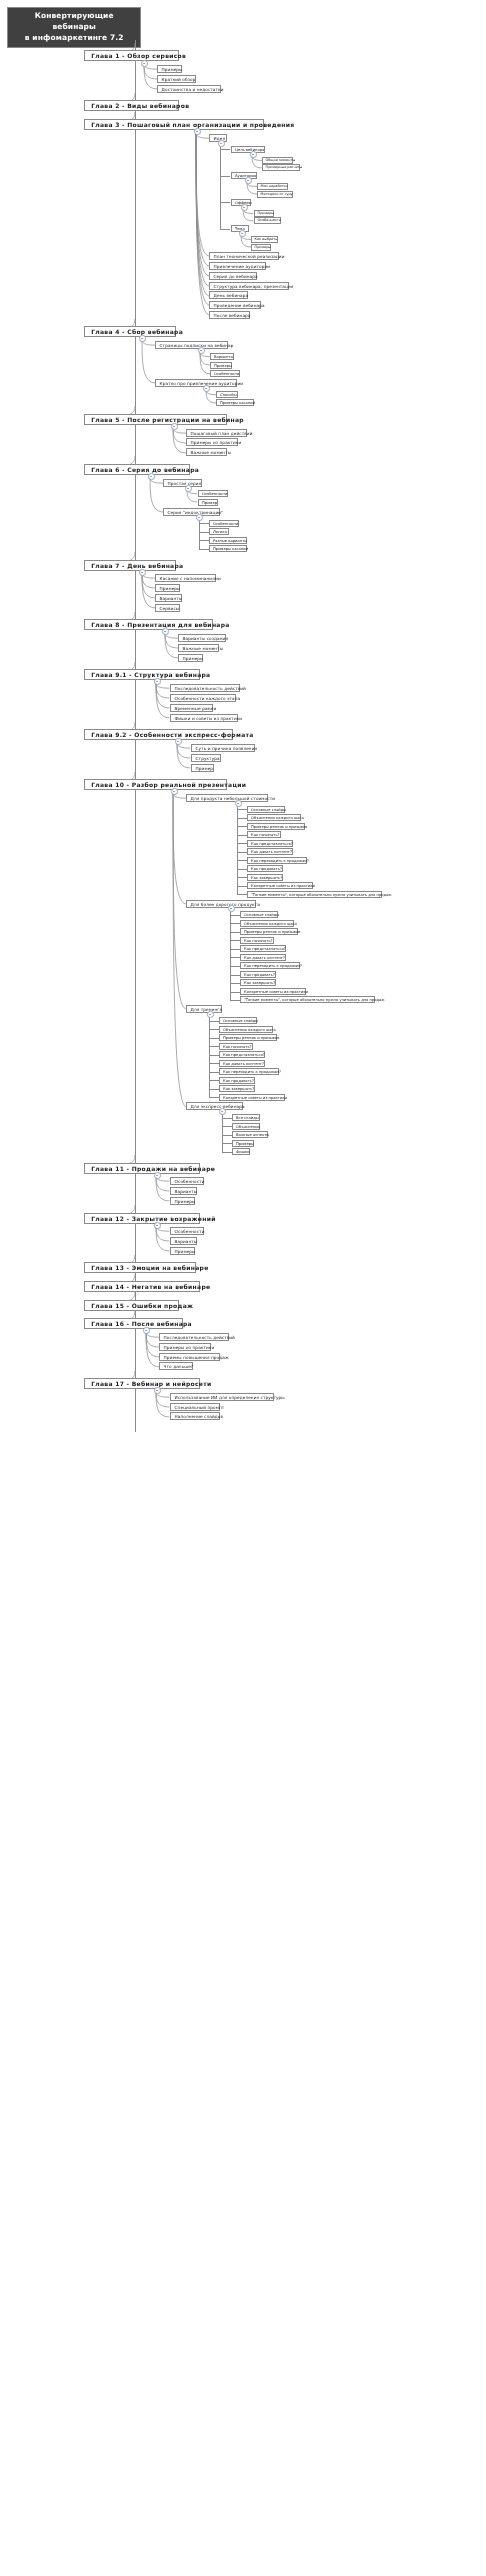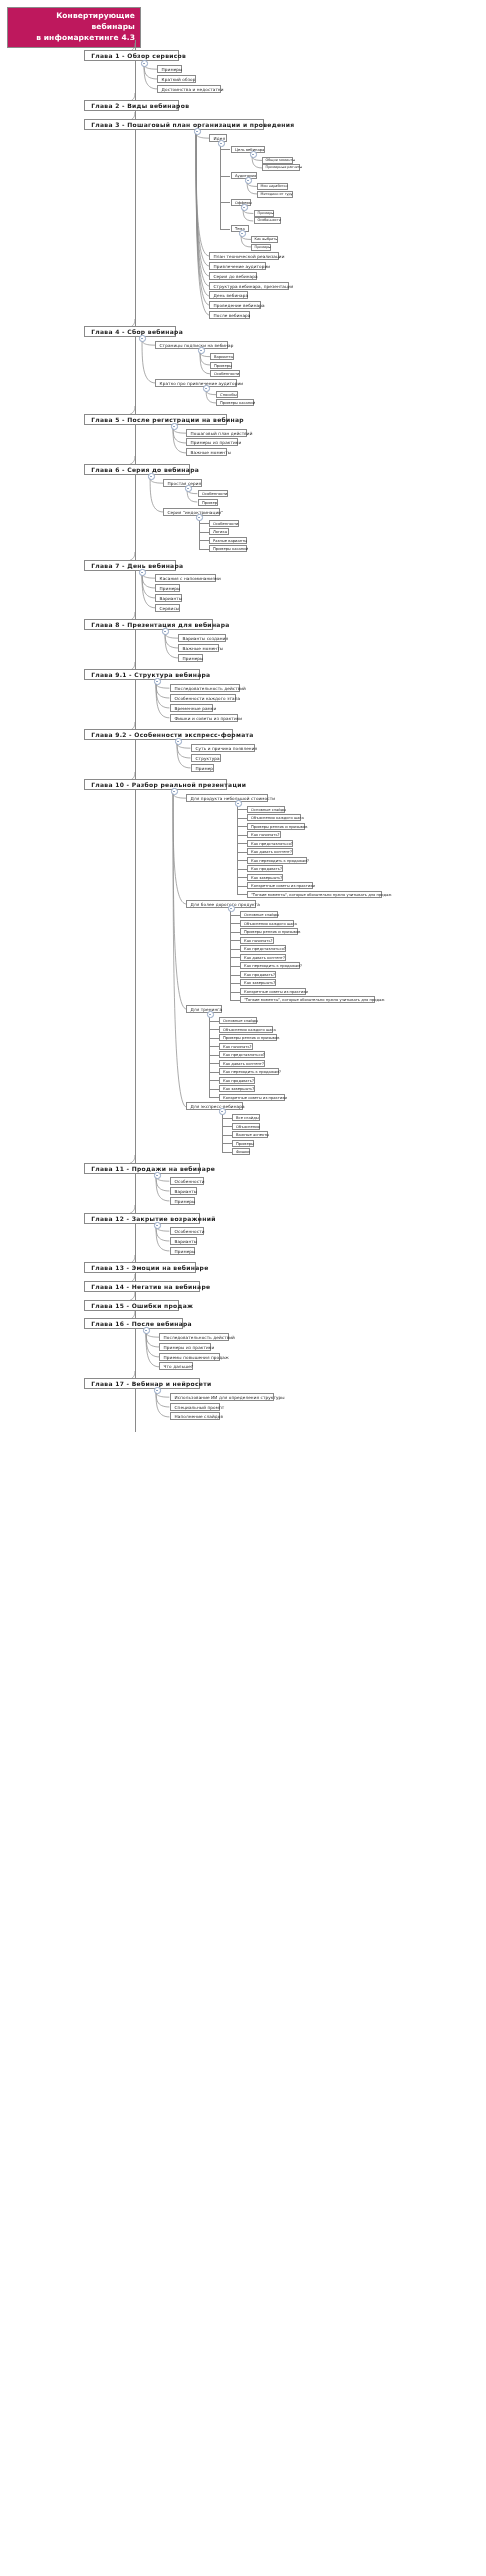--- a/index.html
+++ b/index.html
@@ -17,30 +17,30 @@
     min-height:2696px;
     overflow:hidden;
   }
   
   .root-node{
     position:absolute;
     left:7.2px; top:7.2px;
     width:134px;
     min-height:32px;
     box-sizing:border-box;
-    background:#be185d;
+    background:#404040;
     border:1px solid #8a8a8a;
     color:#ffffff;
     font-size:7.5px;
     font-weight:700;
     line-height:1.45;
     display:flex;
     align-items:center;
     justify-content:center;
-    text-align:right;
+    text-align:center;
     padding:3.1px 5.2px;
     letter-spacing:0.1px;
   }
   .root-node .rl{display:block;}
 
   
   .node{
     position:absolute;
     box-sizing:border-box;
     background:#ffffff;
@@ -123,21 +123,21 @@
   }
 </style>
 </head>
 <body>
 
 <div id="map" style="height: 2696px;">
 
   <div class="root-node">
     <div>
       <span class="rl">Конвертирующие вебинары</span>
-      <span class="rl">в инфомаркетинге 4.3</span>
+      <span class="rl">в инфомаркетинге 7.2</span>
     </div>
   </div>
 
   <div class="trunk" style="left: 135px; top: 40px; height: 1392px;"></div>
 
   <div id="generated">
       <svg class="curve" width="53" height="15" style="left: 83px; top: 42px;" viewBox="0 0 102 29">
         <path d="M100,2 C100,14.5 100,27 2,27"></path>
       </svg>
       <div class="node lvl1" style="left: 84px; top: 50px; width: 95px;">

